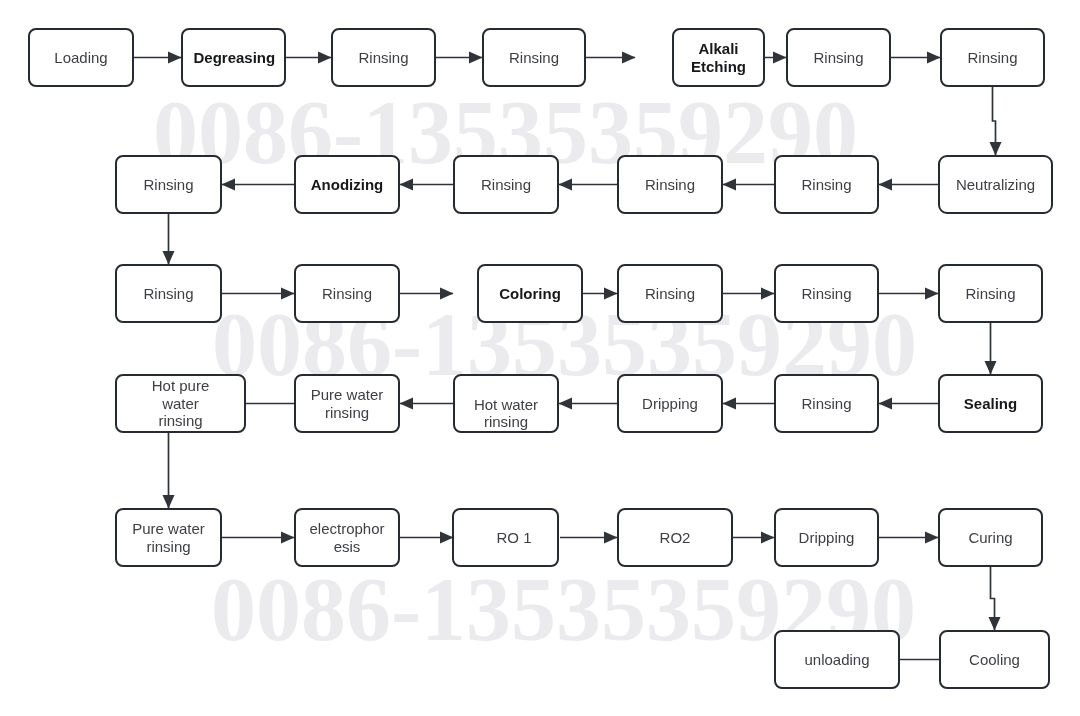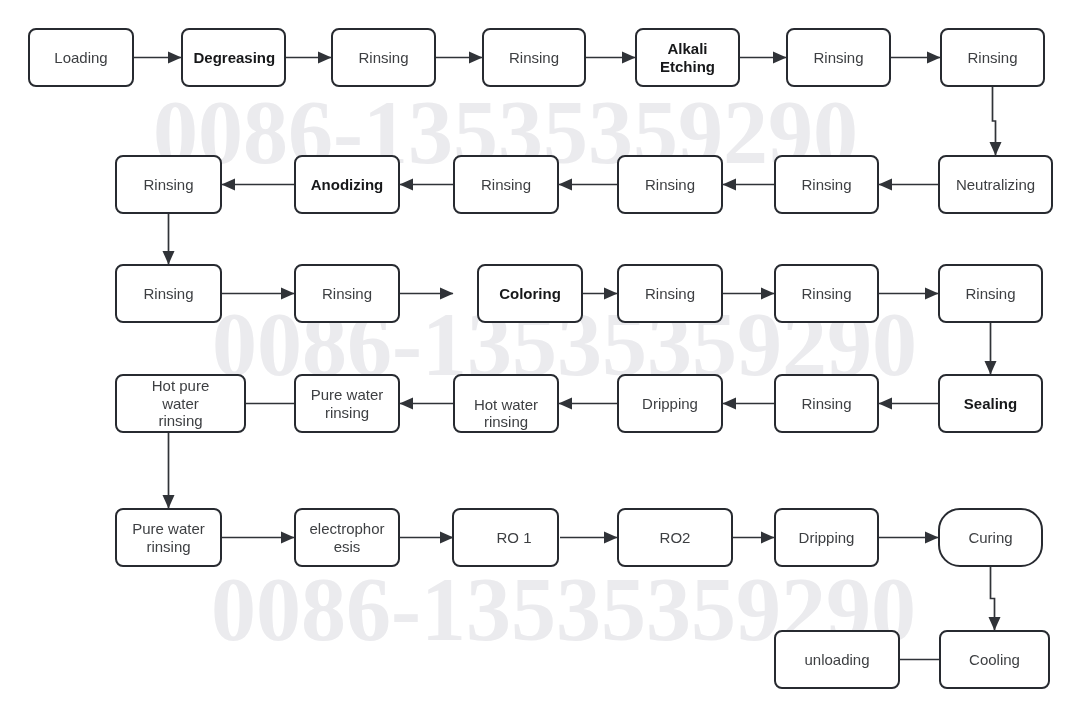--- a/index.html
+++ b/index.html
@@ -84,21 +84,21 @@
       </div>
       <div class="node bold" style="left: 181px; top: 28px; width: 105px; height: 59px;">
         <span class="label">Degreasing</span>
       </div>
       <div class="node" style="left: 331px; top: 28px; width: 105px; height: 59px;">
         <span class="label">Rinsing</span>
       </div>
       <div class="node" style="left: 482px; top: 28px; width: 104px; height: 59px;">
         <span class="label">Rinsing</span>
       </div>
-      <div class="node bold" style="left: 635px; top: 28px; width: 105px; height: 59px;">
+      <div class="node bold" style="left: 672px; top: 28px; width: 93px; height: 59px;">
         <span class="label">Alkali Etching</span>
       </div>
       <div class="node" style="left: 786px; top: 28px; width: 105px; height: 59px;">
         <span class="label">Rinsing</span>
       </div>
       <div class="node" style="left: 940px; top: 28px; width: 105px; height: 59px;">
         <span class="label">Rinsing</span>
       </div>
       <div class="node" style="left: 115px; top: 155px; width: 107px; height: 59px;">
         <span class="label">Rinsing</span>
@@ -108,21 +108,21 @@
       </div>
       <div class="node" style="left: 453px; top: 155px; width: 106px; height: 59px;">
         <span class="label">Rinsing</span>
       </div>
       <div class="node" style="left: 617px; top: 155px; width: 106px; height: 59px;">
         <span class="label">Rinsing</span>
       </div>
       <div class="node" style="left: 774px; top: 155px; width: 105px; height: 59px;">
         <span class="label">Rinsing</span>
       </div>
-      <div class="node" style="left: 938px; top: 155px; width: 115px; height: 59px;">
+      <div class="node" style="left: 938px; top: 155px; width: 115px; height: 59px; border-radius: 9px;">
         <span class="label">Neutralizing</span>
       </div>
       <div class="node" style="left: 115px; top: 264px; width: 107px; height: 59px;">
         <span class="label">Rinsing</span>
       </div>
       <div class="node" style="left: 294px; top: 264px; width: 106px; height: 59px;">
         <span class="label">Rinsing</span>
       </div>
       <div class="node bold" style="left: 453px; top: 264px; width: 106px; height: 59px; margin-left: 24px;">
         <span class="label">Coloring</span>
@@ -162,21 +162,21 @@
       </div>
       <div class="node" style="left: 452px; top: 508px; width: 107px; height: 59px; padding-left: 17px;">
         <span class="label">RO 1</span>
       </div>
       <div class="node" style="left: 617px; top: 508px; width: 116px; height: 59px;">
         <span class="label">RO2</span>
       </div>
       <div class="node" style="left: 774px; top: 508px; width: 105px; height: 59px;">
         <span class="label">Dripping</span>
       </div>
-      <div class="node" style="left: 938px; top: 508px; width: 105px; height: 59px; border-radius: 22px;">
+      <div class="node" style="left: 938px; top: 508px; width: 105px; height: 59px;">
         <span class="label">Curing</span>
       </div>
       <div class="node" style="left: 774px; top: 630px; width: 126px; height: 59px;">
         <span class="label">unloading</span>
       </div>
       <div class="node" style="left: 939px; top: 630px; width: 111px; height: 59px;">
         <span class="label">Cooling</span>
       </div>
     </div>
 </div>

